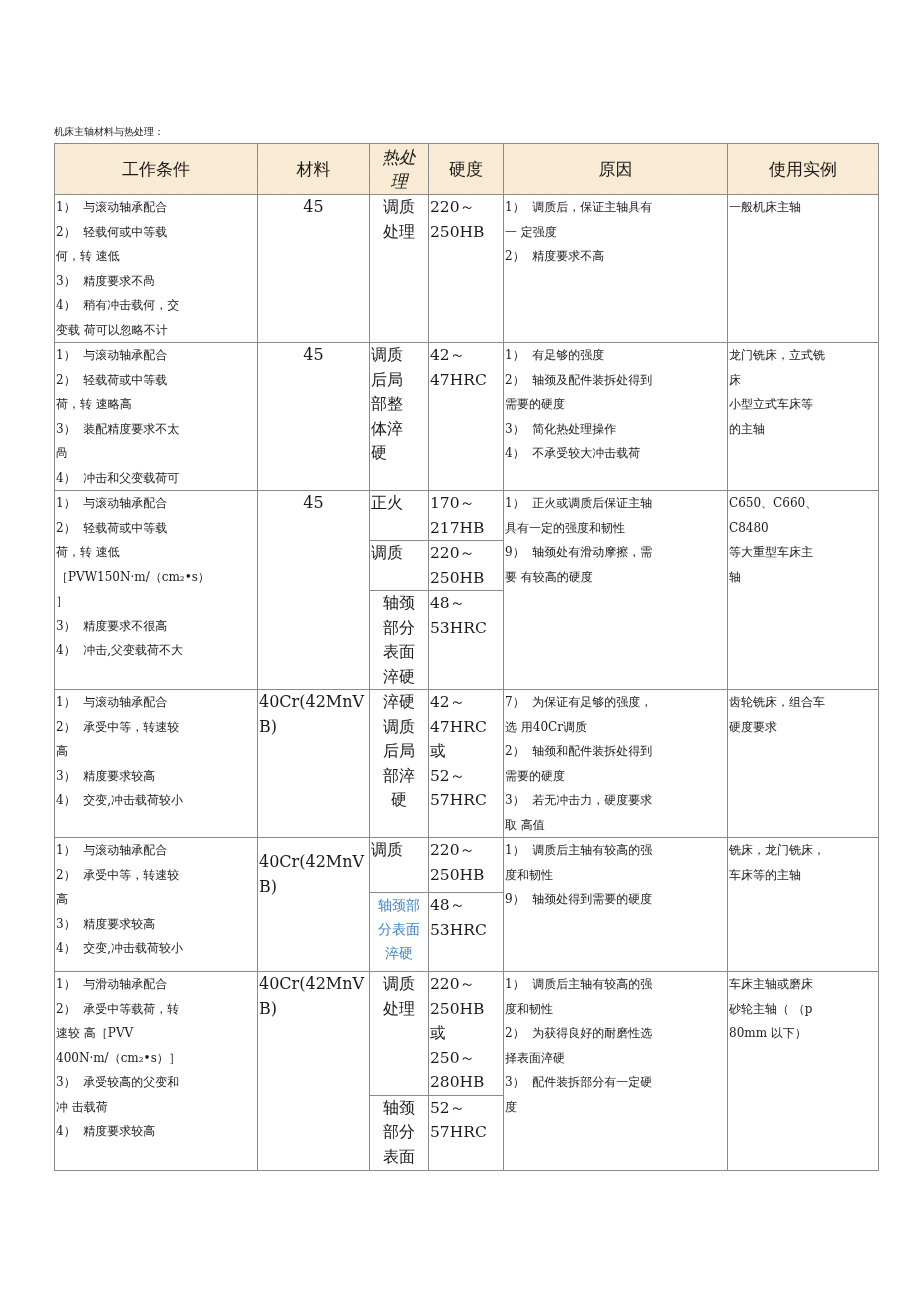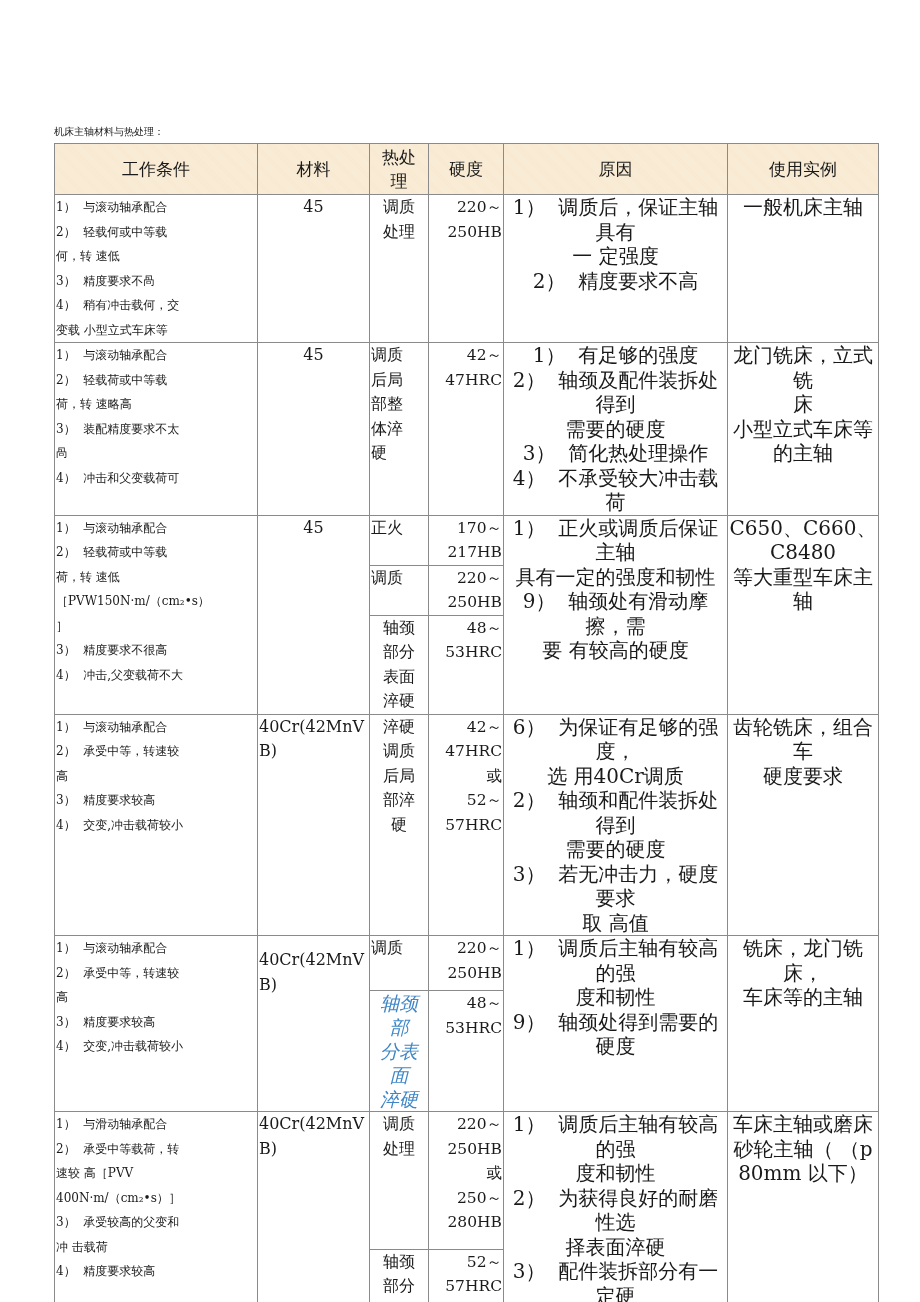--- a/index.html
+++ b/index.html
@@ -27,30 +27,30 @@
     font-weight: normal;
     word-break: break-all;
   }
   table.spec th {
     background: #f8e9d0;
     background-image: repeating-linear-gradient(45deg, rgba(255,255,255,0.18) 0 1px, transparent 1px 2px);
     text-align: center; vertical-align: middle;
     font-size: 17px;
     height: 50px;
   }
-  th.th-heat { line-height: 24px; }
+  th.th-heat { line-height: 24px; font-style: italic; }
   td.center { text-align: center; vertical-align: middle; }
   td.top-center { text-align: center; vertical-align: top; }
   td.mid-left { vertical-align: middle; }
   td.cond { font-size: 12px; }
-  td.reason, td.usage { font-size: 20px; text-align: center; }
+  td.reason, td.usage { font-size: 12px; }
   td.heat { font-size: 16px; }
-  td.hard { font-size: 15.5px; text-align: right; }
+  td.hard { font-size: 15.5px; text-align: left; }
   .line { display: block; white-space: pre-wrap; }
-  .blue { color: #3f86c6; font-size: 19px; line-height: 24px; font-style: italic; }
+  .blue { color: #3f86c6; font-size: 14px; line-height: 24px; }
   .row1 td { height: 146px; }
   .row2 td { height: 144px; }
   .row4 td { height: 138px; }
 </style>
 </head>
 <body>
 
 <div class="caption">机床主轴材料与热处理：</div>
 
 <table class="spec">
@@ -77,21 +77,21 @@
   </thead>
   <tbody>
 
     <tr class="row1">
       <td class="cond">
         <span class="line">1）  与滚动轴承配合</span>
         <span class="line">2）  轻载何或中等载</span>
         <span class="line">何，转 速低</span>
         <span class="line">3）  精度要求不咼</span>
         <span class="line">4）  稍有冲击载何，交</span>
-        <span class="line">变载 小型立式车床等</span>
+        <span class="line">变载 荷可以忽略不计</span>
       </td>
       <td class="center">45</td>
       <td class="heat" style="text-align:center">
         <span class="line">调质</span>
         <span class="line">处理</span>
       </td>
       <td class="hard">
         <span class="line">220～</span>
         <span class="line">250HB</span>
       </td>
@@ -210,21 +210,21 @@
         <span class="line">部淬</span>
         <span class="line">硬</span>
       </td>
       <td class="hard center">
         <span class="line">42～</span>
         <span class="line">47HRC 或</span>
         <span class="line">52～</span>
         <span class="line">57HRC</span>
       </td>
       <td class="reason">
-        <span class="line">6）  为保证有足够的强度，</span>
+        <span class="line">7）  为保证有足够的强度，</span>
         <span class="line">选 用40Cr调质</span>
         <span class="line">2）  轴颈和配件装拆处得到</span>
         <span class="line">需要的硬度</span>
         <span class="line">3）  若无冲击力，硬度要求</span>
         <span class="line">取 高值</span>
       </td>
       <td class="usage mid-left">
         <span class="line">齿轮铣床，组合车</span>
         <span class="line">硬度要求</span>
       </td>

